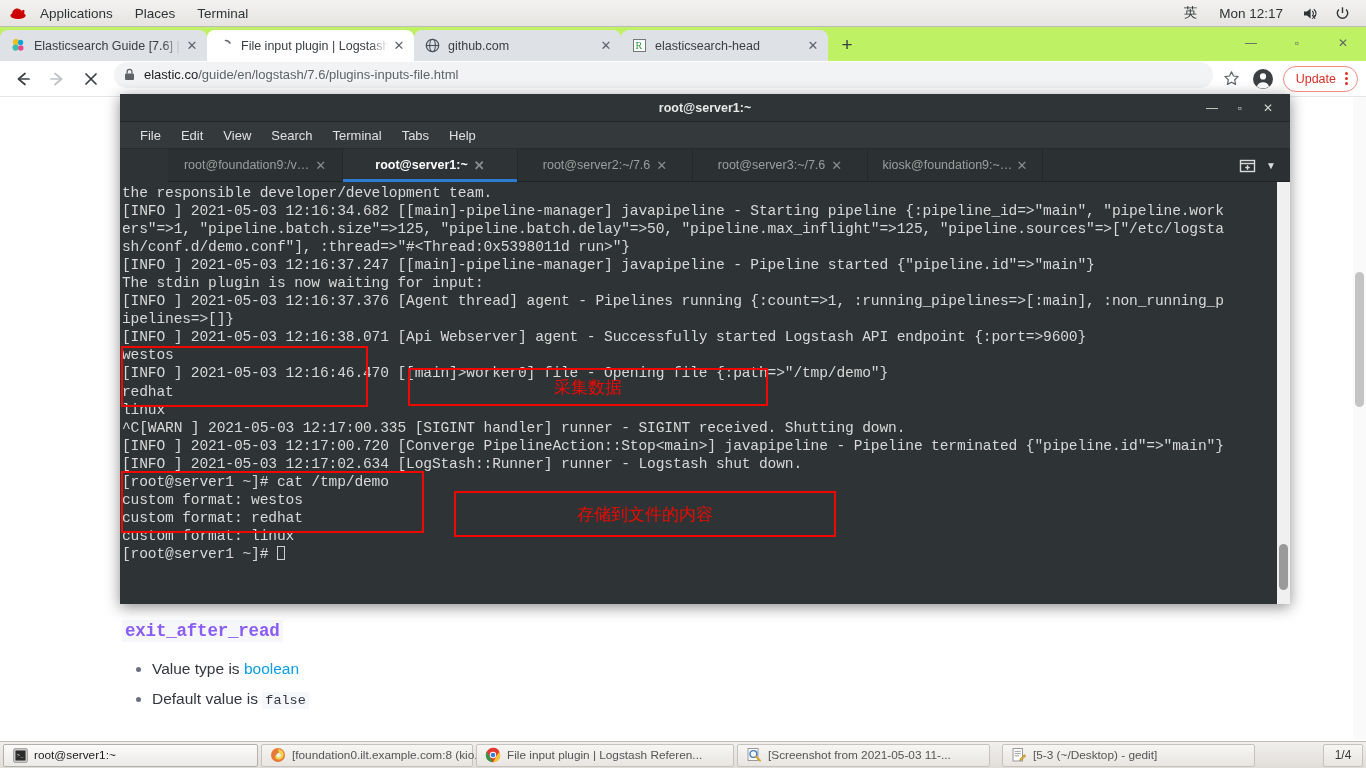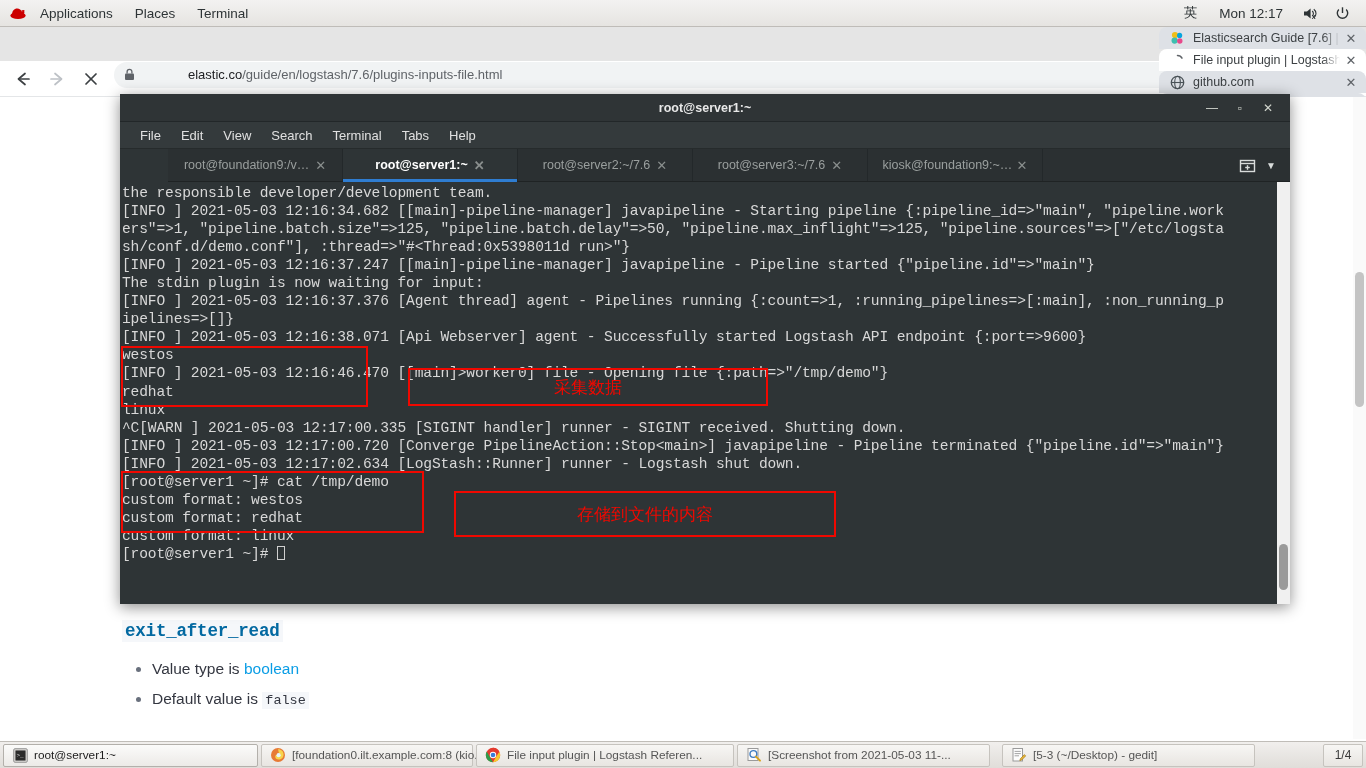--- a/index.html
+++ b/index.html
@@ -20,22 +20,22 @@
     font-size: 13.5px; color: #2e3436;
   }
   .gnome-item { padding: 0 11px; height: 27px; display: flex; align-items: center; cursor: default; }
   #redhat-logo { margin-left: 9px; margin-right: 2px; display:flex; align-items:center; }
   #gnome-right { margin-left: auto; display: flex; align-items: center; padding-right: 8px; }
 
   
   #browser { position: absolute; top: 27px; left: 0; width: 1366px; height: 714px; background: #fff; }
   #tabstrip {
     position: relative; height: 34px;
-    background: #e5e5e5;
-    display: flex; align-items: flex-end; flex-direction: column;
+    background: #bef264;
+    display: flex; align-items: flex-end;
   }
   .tab {
     position: relative;
     height: 31px; width: 207px;
     display: flex; align-items: center;
     padding: 0 4px 0 10px;
     font-size: 12.5px; color: #3c4043;
     border-top-left-radius: 8px; border-top-right-radius: 8px;
     background: #dee1e6;
   }
@@ -69,21 +69,21 @@
   .nav-btn {
     width: 30px; height: 30px; margin-right: 4px;
     display: flex; align-items: center; justify-content: center;
     color: #5f6368; border-radius: 50%;
   }
   .nav-btn.disabled { color: #bdc1c6; }
   #omnibox {
     flex: 1 1 auto; height: 26px; margin: 0 6px 8px 4px;
     background: #f1f3f4; border-radius: 13px;
     display: flex; align-items: center; padding: 0 10px;
-    font-size: 13px; color: #5f6368; gap: 44px;
+    font-size: 13px; color: #5f6368;
   }
   #lock-icon { margin-right: 9px; display: flex; align-items: center; }
   #url-text { white-space: nowrap; overflow: hidden; }
   #url-text .host { color: #202124; }
   #star-btn { width: 26px; height: 26px; display:flex; align-items:center; justify-content:center; color:#5f6368; margin-right:4px; }
   #avatar-btn { width: 28px; height: 28px; display:flex; align-items:center; justify-content:center; margin-right: 6px; }
   #update-btn {
     height: 26px; border: 1px solid #f28b82; border-radius: 13px;
     display: flex; align-items: center; gap: 9px;
     padding: 0 9px 0 12px; color: #d93025; font-size: 12.5px;
@@ -93,21 +93,21 @@
 
   
   #page {
     position: relative;
     height: 642px; background: #fff; overflow: hidden;
   }
   #page-inner { padding: 8px 0 0 122px; }
   .doc-text { font-size: 15px; color: #1c1e23; line-height: 21px; }
   .doc-h3 {
     font-family: "Liberation Mono", monospace;
-    font-size: 17.5px; font-weight: bold; color: #0369a1;
+    font-size: 17.5px; font-weight: bold; color: #8b5cf6;
     background: #f5f7fa; display: inline-block;
     padding: 1px 3px; letter-spacing: -0.2px;
   }
   .doc-ul { margin: 12px 0 0 30px; }
   .doc-ul li { font-size: 15.5px; color: #343741; line-height: 30px; list-style: disc; }
   .doc-ul li::marker { color: #69707d; }
   .doc-link { color: #0a9de5; }
   .code-inline {
     font-family: "Liberation Mono", monospace;
     font-size: 13.5px; background: #f5f7fa; color: #343741; padding: 1px 3px;

